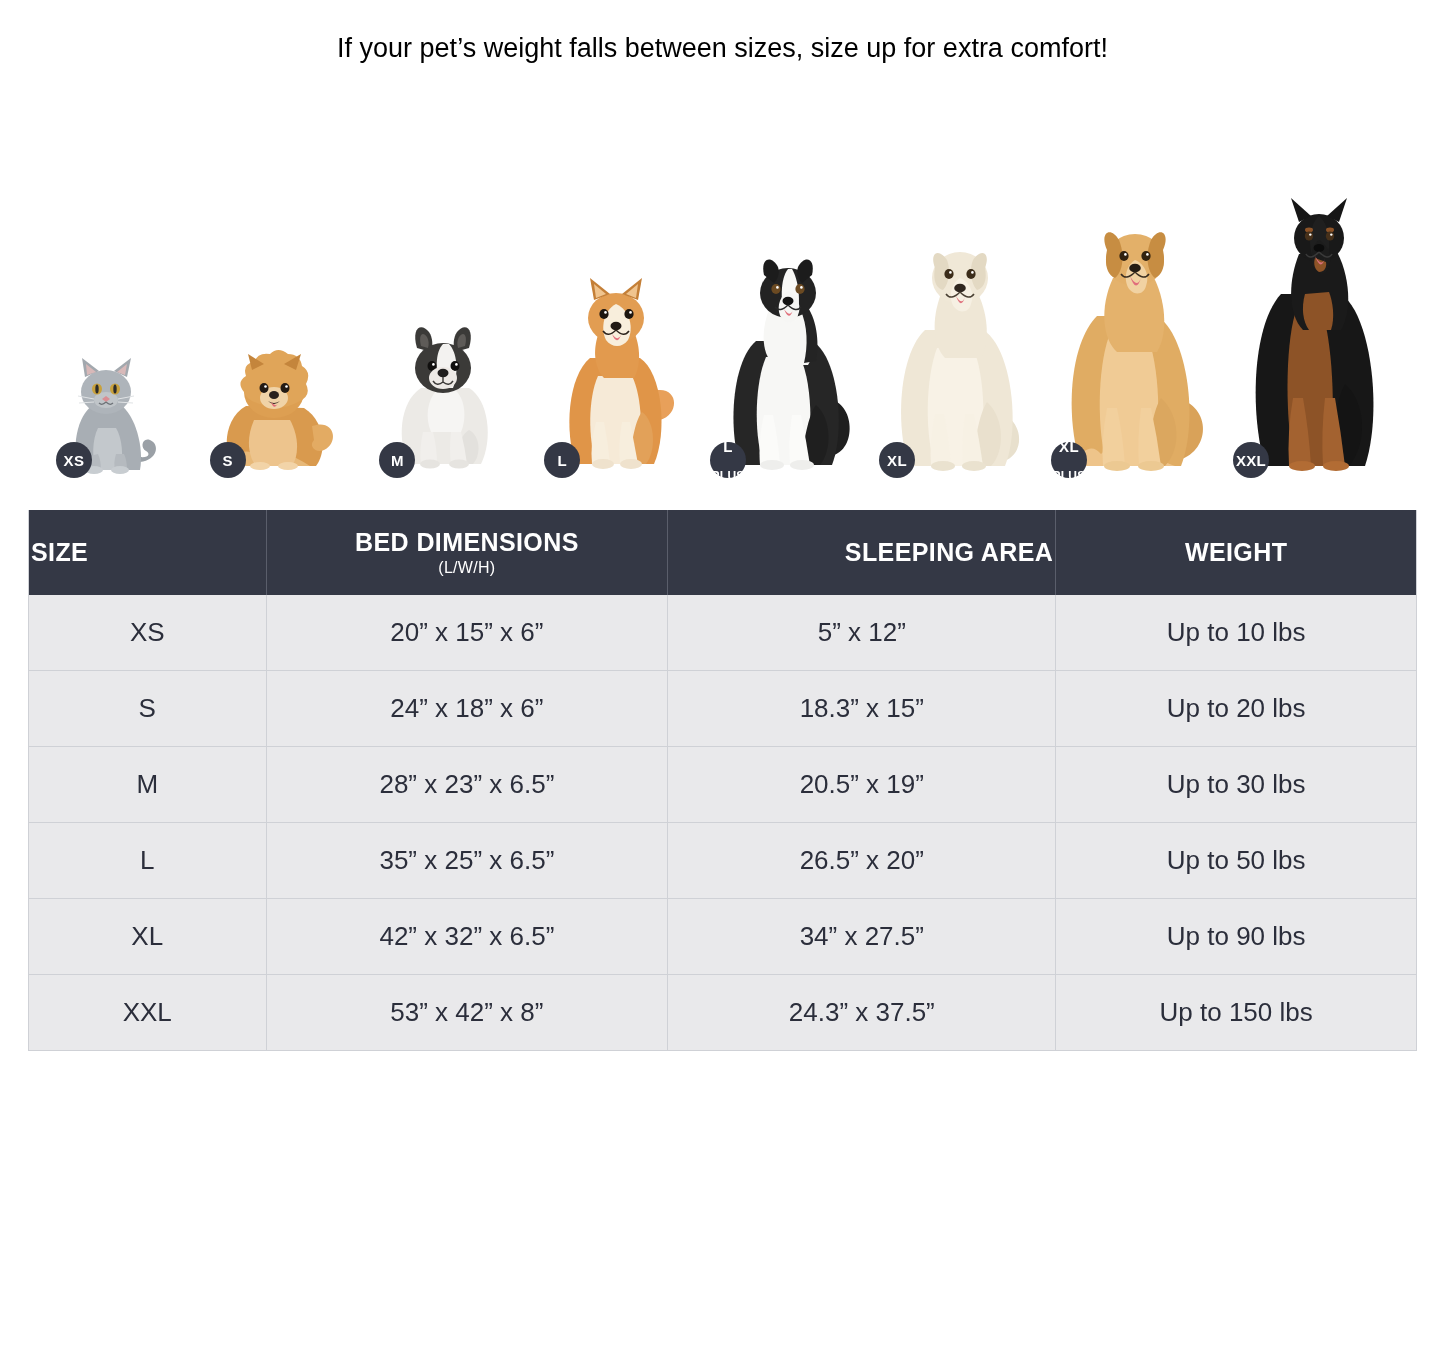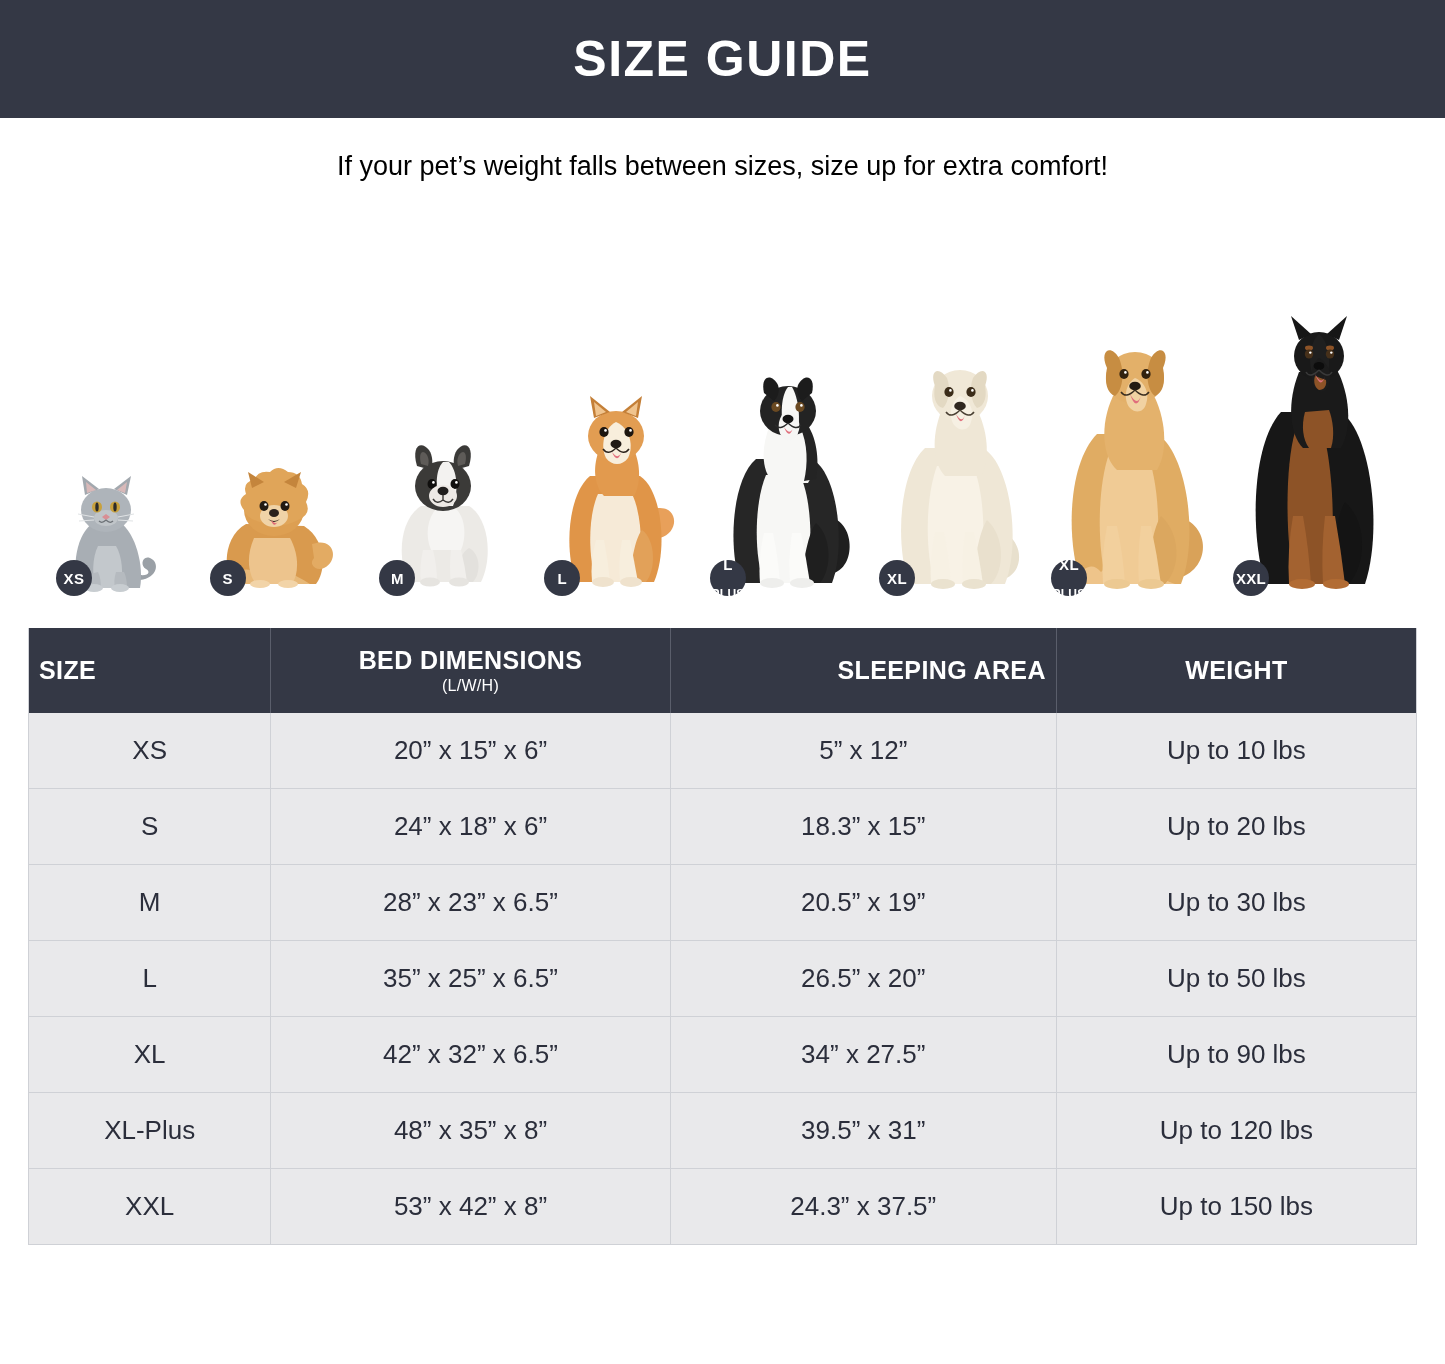--- a/index.html
+++ b/index.html
@@ -108,21 +108,21 @@
   table.size-table {
     width: 100%;
     border-collapse: collapse;
     table-layout: fixed;
   }
   table.size-table thead th {
     background: #343845;
     color: #ffffff;
     font-size: 25px;
     font-weight: bold;
-    padding: 18px 10px;
+    padding: 18px 2px;
     border-right: 1px solid #5a5e6b;
     letter-spacing: .4px;
   }
   table.size-table thead th:last-child { border-right: none; }
   th.col-size { text-align: left; padding-left: 28px; width: 17%; }
   th.col-dims { width: 29%; }
   th.col-area { width: 28%; text-align: right; }
   th.col-weight { width: 26%; }
   .th-sub {
     display: block;
@@ -148,23 +148,20 @@
   }
 
   
   svg { display: block; }
 </style>
 </head>
 <body>
 
 <div class="page">
 
-  <div class="header">
-    <div class="header-title">SIZE GUIDE</div>
-  </div>
 
   <div class="subtitle-wrap">
     <div class="subtitle">If your pet’s weight falls between sizes, size up for extra comfort!</div>
   </div>
 
   <div class="pets-row">
 
     <div class="pet">
       <div class="pet-figure">
         <svg width="118" height="140" viewBox="0 0 118 140">
@@ -564,26 +561,20 @@
           <td>26.5” x 20”</td>
           <td>Up to 50 lbs</td>
         </tr>
         <tr>
           <td class="cell-size">XL</td>
           <td>42” x 32” x 6.5”</td>
           <td>34” x 27.5”</td>
           <td>Up to 90 lbs</td>
         </tr>
         <tr>
-          <td class="cell-size">XL-Plus</td>
-          <td>48” x 35” x 8”</td>
-          <td>39.5” x 31”</td>
-          <td>Up to 120 lbs</td>
-        </tr>
-        <tr>
           <td class="cell-size">XXL</td>
           <td>53” x 42” x 8”</td>
           <td>24.3” x 37.5”</td>
           <td>Up to 150 lbs</td>
         </tr>
       </tbody>
     </table>
   </div>
 
 </div>

